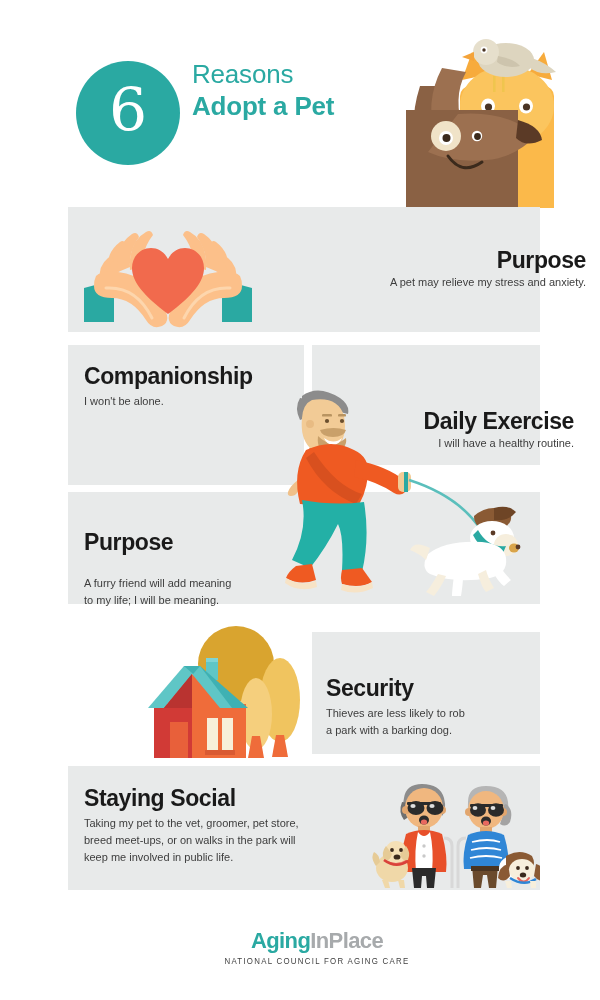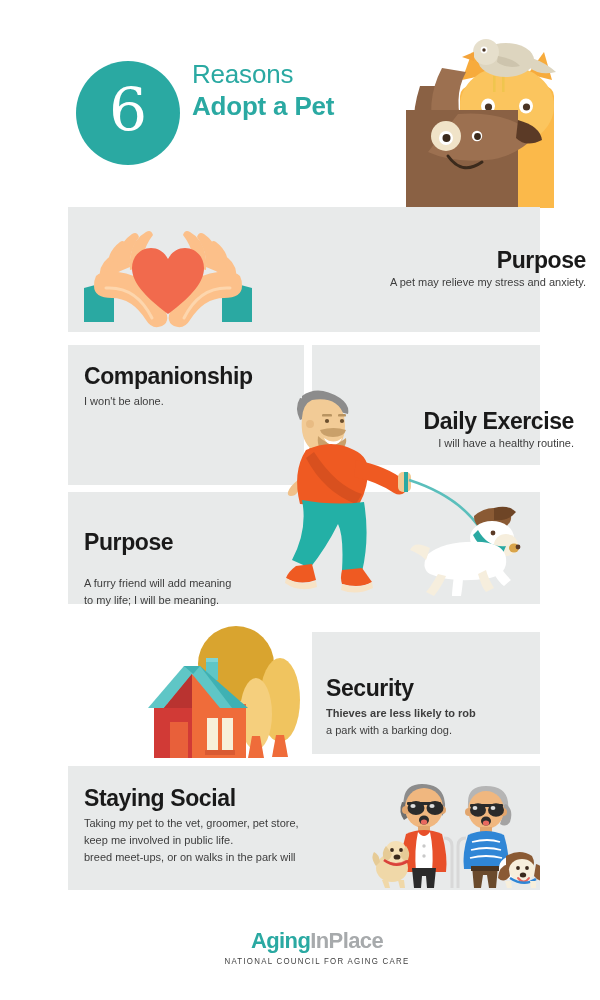--- a/index.html
+++ b/index.html
@@ -292,31 +292,31 @@
 
       <rect x="57" y="94" width="30" height="40" fill="#ef6c3a"></rect>
       <rect x="59" y="96" width="26" height="32" fill="#f7efd9"></rect>
       <rect x="70" y="96" width="4" height="32" fill="#ef6c3a"></rect>
       <rect x="57" y="128" width="30" height="5" fill="#d95a32"></rect>
     </svg>
   </div>
 
   <div id="t-sec">
     <div class="h2">Security</div>
-    <div class="p" style="margin-top:3px;font-weight:bold;">Thieves are less likely to rob</div>
+    <div class="p" style="margin-top:3px;">Thieves are less likely to rob</div>
     <div class="p">a park with a barking dog.</div>
   </div>
 
   <div class="panel" id="p-soc"></div>
 
   <div id="t-soc">
     <div class="h2">Staying Social</div>
     <div class="p" style="margin-top:3px;">Taking my pet to the vet, groomer, pet store,</div>
+    <div class="p">breed meet-ups, or on walks in the park will</div>
     <div class="p">keep me involved in public life.</div>
-    <div class="p">breed meet-ups, or on walks in the park will</div>
   </div>
 
   <div class="ill" style="left:372px;top:782px;">
     <svg width="168" height="108" viewBox="0 0 168 108">
 
       <path d="M32 16 q2 -14 18 -14 q18 0 22 14 q3 12 -2 18 l-4 -10 q-14 6 -30 0 q-3 6 -2 12 q-5 -8 -2 -20 Z" fill="#8c8c8c"></path>
       <path d="M30 20 q-4 10 2 18 l6 -4 q-4 -7 -2 -13 Z" fill="#707070"></path>
 
       <ellipse cx="52" cy="26" rx="19" ry="20" fill="#f0b77f"></ellipse>
 

